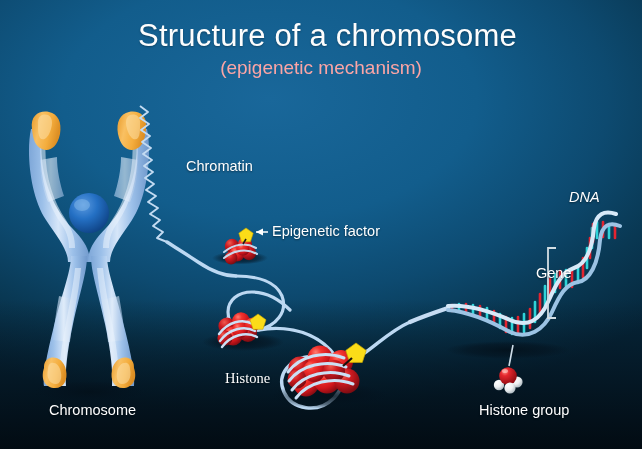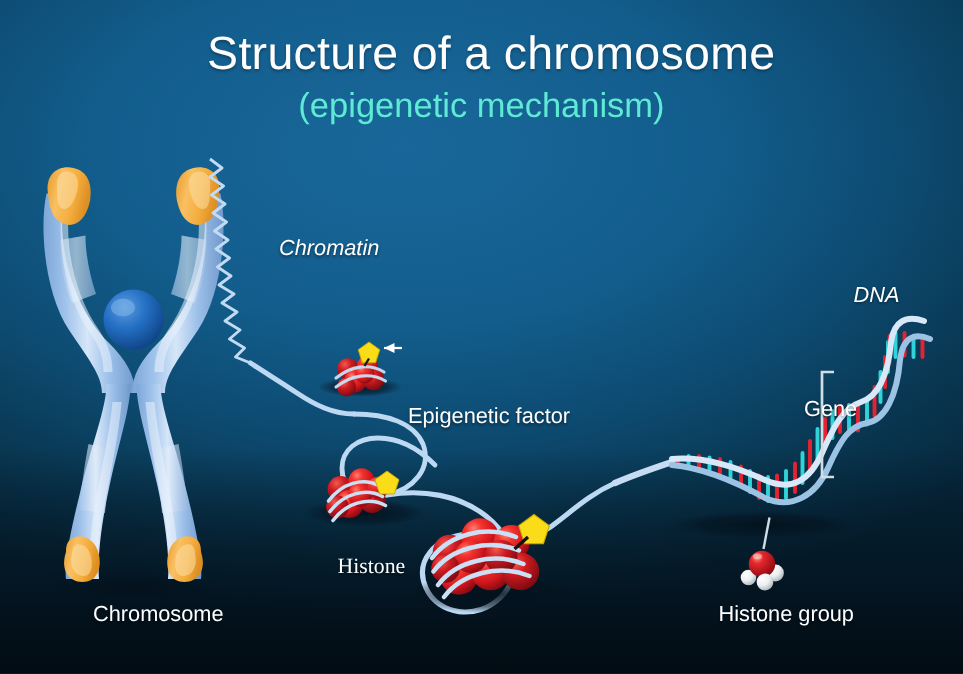--- a/index.html
+++ b/index.html
@@ -17,29 +17,29 @@
         linear-gradient(to bottom,#14618f 0%,#0f5480 30%,#0a3c5c 58%,#05202f 84%,#030e16 100%);
   }
   .bg-bottom{position:absolute;left:0;right:0;bottom:0;height:150px;
       background:linear-gradient(to bottom, rgba(3,14,22,0) 0%, rgba(3,16,26,.55) 45%, rgba(2,9,15,.92) 100%);}
 
   
   .title{position:absolute;left:0;right:0;top:18px;text-align:center;
     color:#fdfdfd;font-size:31px;letter-spacing:.2px;font-weight:400;
     text-shadow:0 1px 2px rgba(0,0,0,.3);padding-left:13px;}
   .subtitle{position:absolute;left:0;right:0;top:57px;text-align:center;
-    color:#5eead4;font-size:23px;font-weight:400;}
+    color:#fca5a5;font-size:19px;font-weight:400;}
 
   
   .lbl{position:absolute;color:#fff;font-size:14.5px;white-space:nowrap;
        text-shadow:0 1px 2px rgba(0,0,0,.45);}
-  #lbl-chromatin{left:186px;top:158px;font-style:italic;}
-  #lbl-epi{left:272px;top:223px;margin-top:47px;}
+  #lbl-chromatin{left:186px;top:158px;}
+  #lbl-epi{left:272px;top:223px;}
   #lbl-histone{left:225px;top:370px;font-family:Liberation Serif, serif;}
-  #lbl-chromosome{left:62px;top:402px;}
+  #lbl-chromosome{left:49px;top:402px;}
   #lbl-dna{left:569px;top:189px;font-style:italic;}
   #lbl-gene{left:508px;top:265px;margin-left:28px;}
   #lbl-methyl{left:479px;top:402px;}
 
   svg{position:absolute;left:0;top:0;}
 </style>
 </head>
 <body>
 
 <div id="stage">

